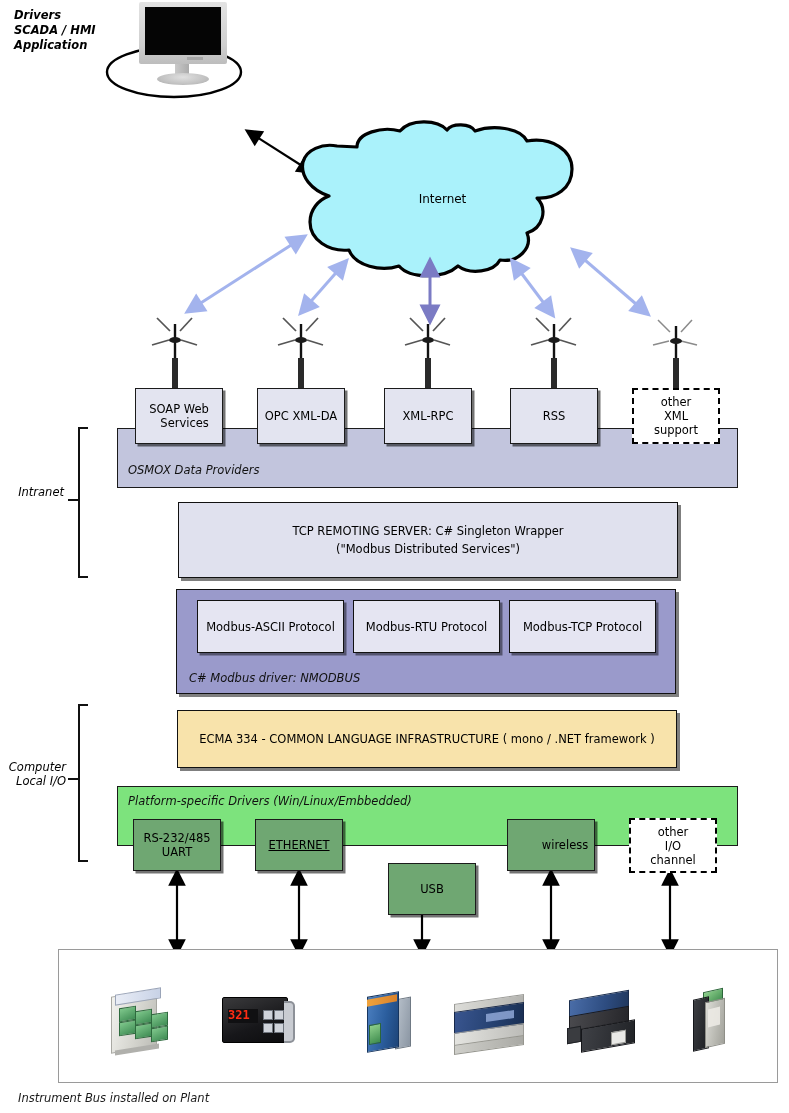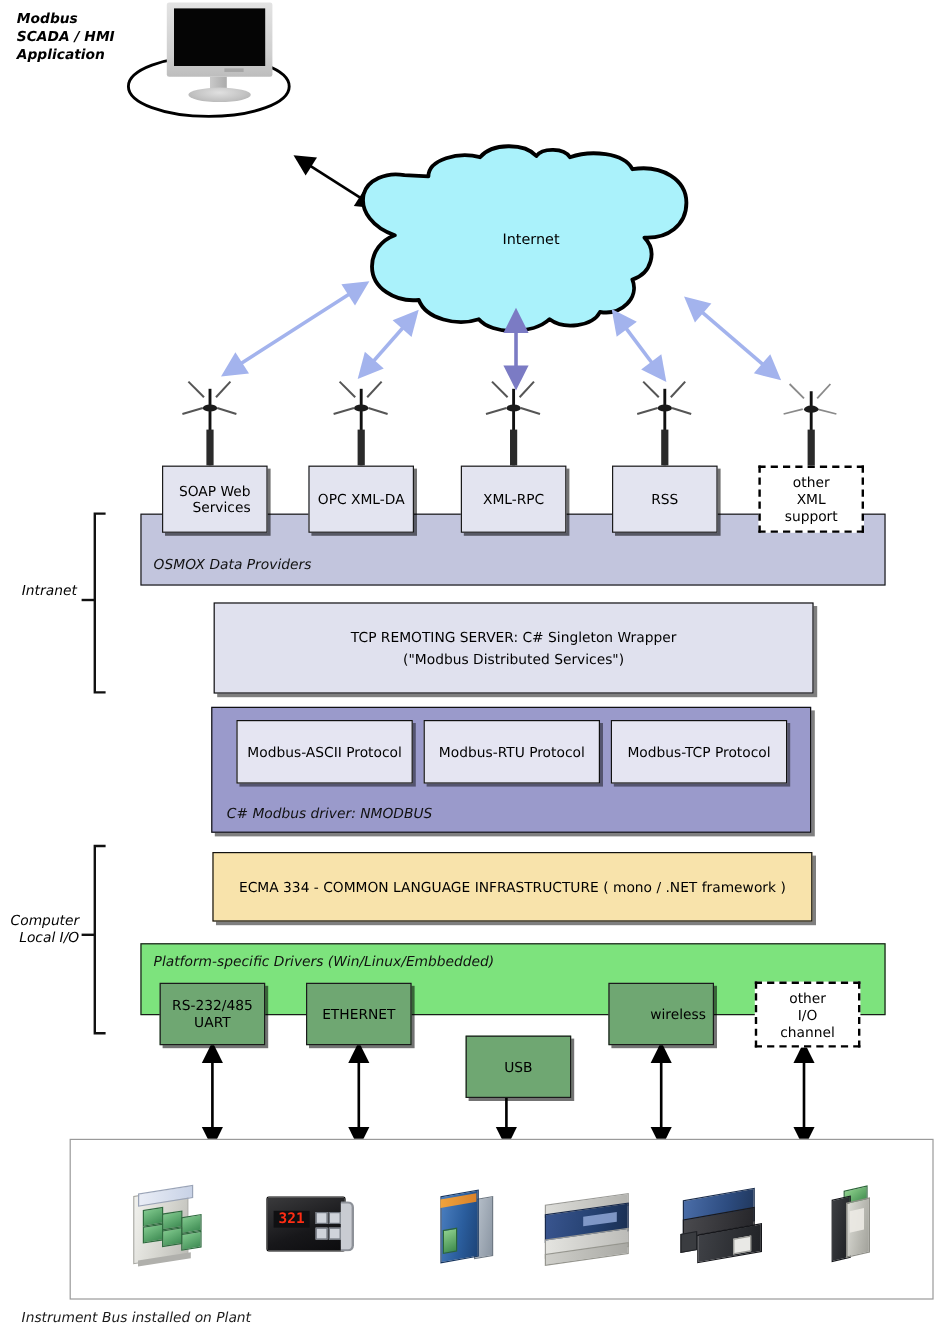--- a/index.html
+++ b/index.html
@@ -184,21 +184,21 @@
     box-shadow: 2.5px 2.5px 0 0 rgba(0,0,0,0.55);
     font-size: 11.5px;
     color: #000;
     display: flex;
     align-items: center;
     justify-content: center;
     text-align: center;
     line-height: 14px;
   }
   .drv.d1 { left: 133px; }
-  .drv.d2 { left: 255px; }
+  .drv.d2 { left: 255px; text-decoration: underline; }
   .drv.d3 { left: 388px; margin-top: 44px; }
   .drv.d4 { left: 507px; padding-left: 28px; }
   .drv.dashed {
     left: 629px;
     background: #ffffff;
     border: 2px dashed #000;
     box-shadow: none;
     top: 818px;
     height: 55px;
   }
@@ -237,21 +237,21 @@
 
   
   .dev2 { left: 222px; top: 997px; width: 76px; height: 50px; }
   .dev2 .case { position:absolute; left:0; top:0; width:64px; height:44px;
                 background: linear-gradient(160deg,#3a3a3c 0%,#17171a 60%,#0c0c0e 100%);
                 border:1px solid #000; border-radius:2px; }
   .dev2 .disp { position:absolute; left:6px; top:12px; width:30px; height:14px;
                 background:#101012; }
   .dev2 .digits { position:absolute; left:6px; top:11px; width:30px; height:15px;
                 font-family:"DejaVu Sans Mono", monospace; font-size:12px; font-weight:bold;
-                color:#ff2d14; letter-spacing:0px; text-align:center; line-height:15px; }
+                color:#ff2d14; letter-spacing:0px; line-height:15px; }
   .dev2 .btn { position:absolute; width:8px; height:8px; background:#cfd3da;
                border:1px solid #6f757e; }
   .dev2 .bracket { position:absolute; left:62px; top:4px; width:9px; height:38px;
                border:2px solid #8d9198; border-left:none; border-radius:0 5px 5px 0;
                background:#c9ccd2; }
 
   
   .dev3 { left: 357px; top: 988px; width: 62px; height: 66px; }
   .dev3 .blue { position:absolute; left:10px; top:6px; width:30px; height:54px;
        background: linear-gradient(100deg,#4b7fc0 0%,#2b5e9e 55%,#1d4478 100%);
@@ -462,21 +462,21 @@
     </g>
 
     <line x1="177" y1="877" x2="177" y2="948" stroke="#000" stroke-width="2.2" marker-end="url(#ahBlack)" marker-start="url(#ahBlackStart)"></line>
     <line x1="299" y1="877" x2="299" y2="948" stroke="#000" stroke-width="2.2" marker-end="url(#ahBlack)" marker-start="url(#ahBlackStart)"></line>
     <line x1="422" y1="877" x2="422" y2="948" stroke="#000" stroke-width="2.2" marker-end="url(#ahBlack)" marker-start="url(#ahBlackStart)"></line>
     <line x1="551" y1="877" x2="551" y2="948" stroke="#000" stroke-width="2.2" marker-end="url(#ahBlack)" marker-start="url(#ahBlackStart)"></line>
     <line x1="670" y1="877" x2="670" y2="948" stroke="#000" stroke-width="2.2" marker-end="url(#ahBlack)" marker-start="url(#ahBlackStart)"></line>
   </svg>
 
   <div class="abs title-label">
-    <div>Modbus</div>
+    <div>Drivers</div>
     <div>SCADA / HMI</div>
     <div>Application</div>
   </div>
 
   <div class="abs monitor">
     <div class="bezel"></div>
     <div class="screen"></div>
     <div class="brandmark"></div>
     <div class="neck"></div>
     <div class="base"></div>

